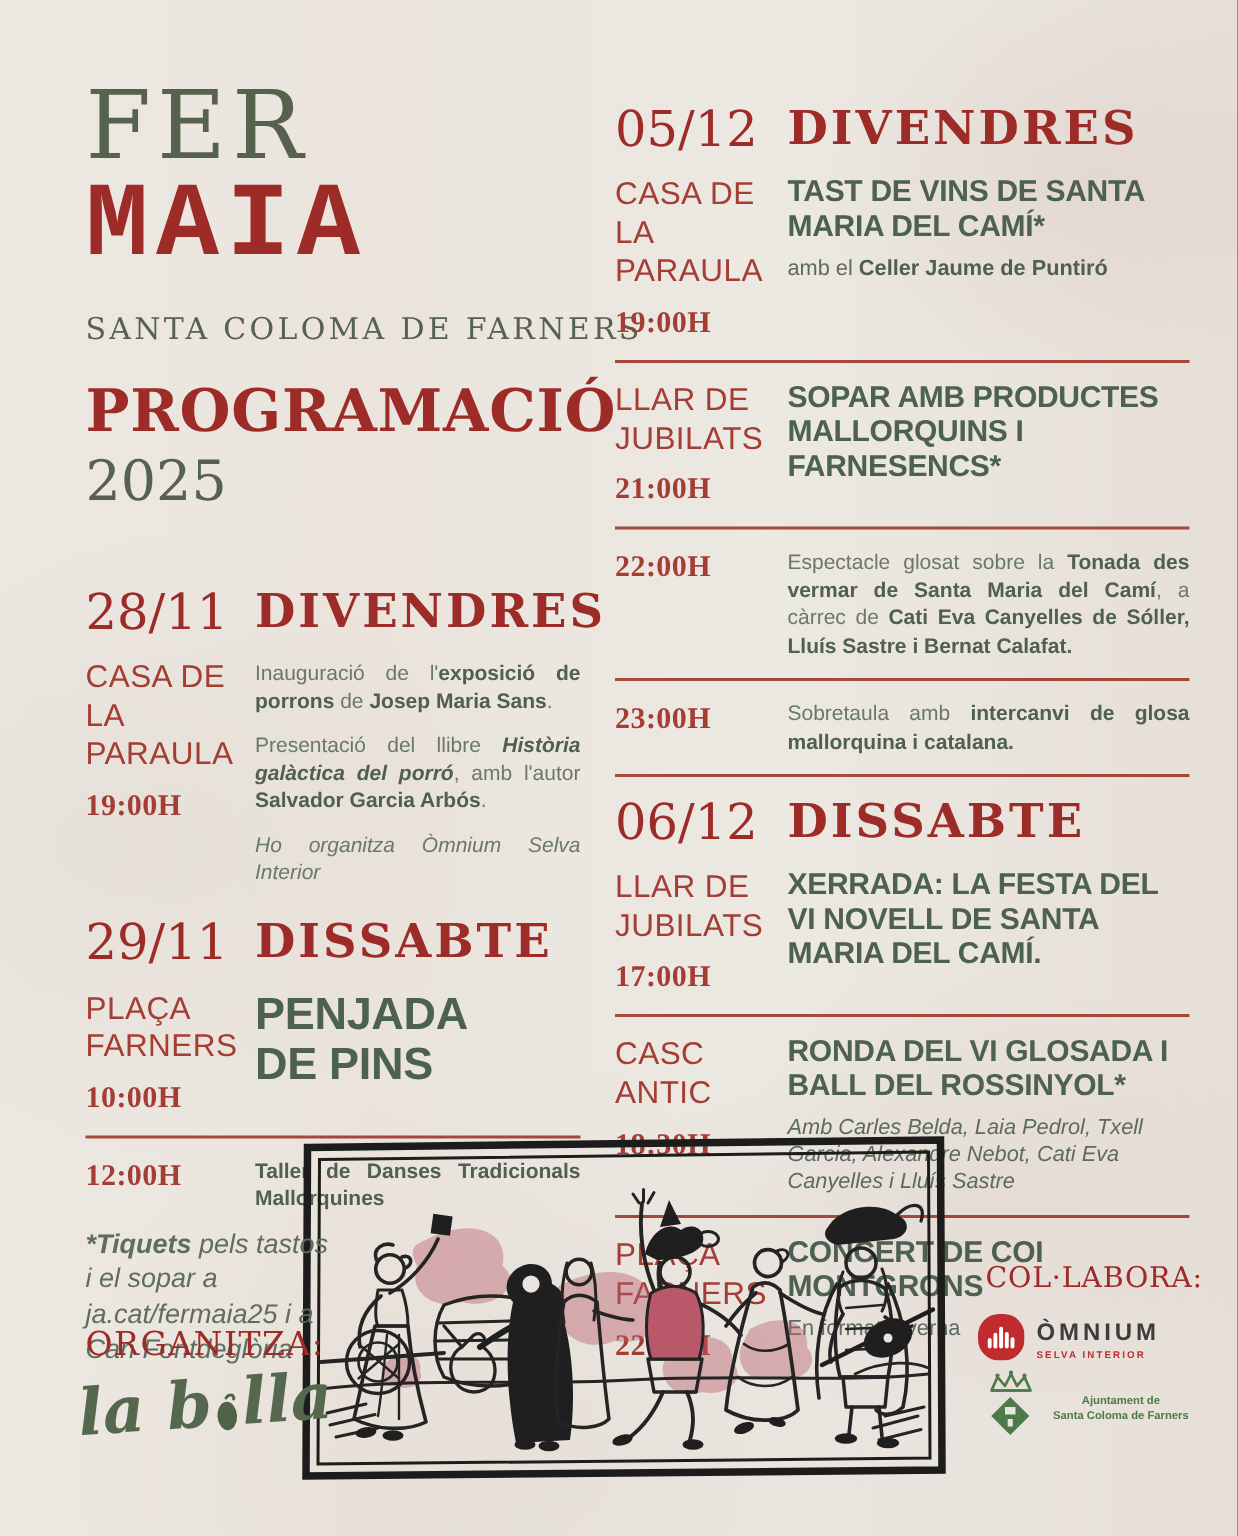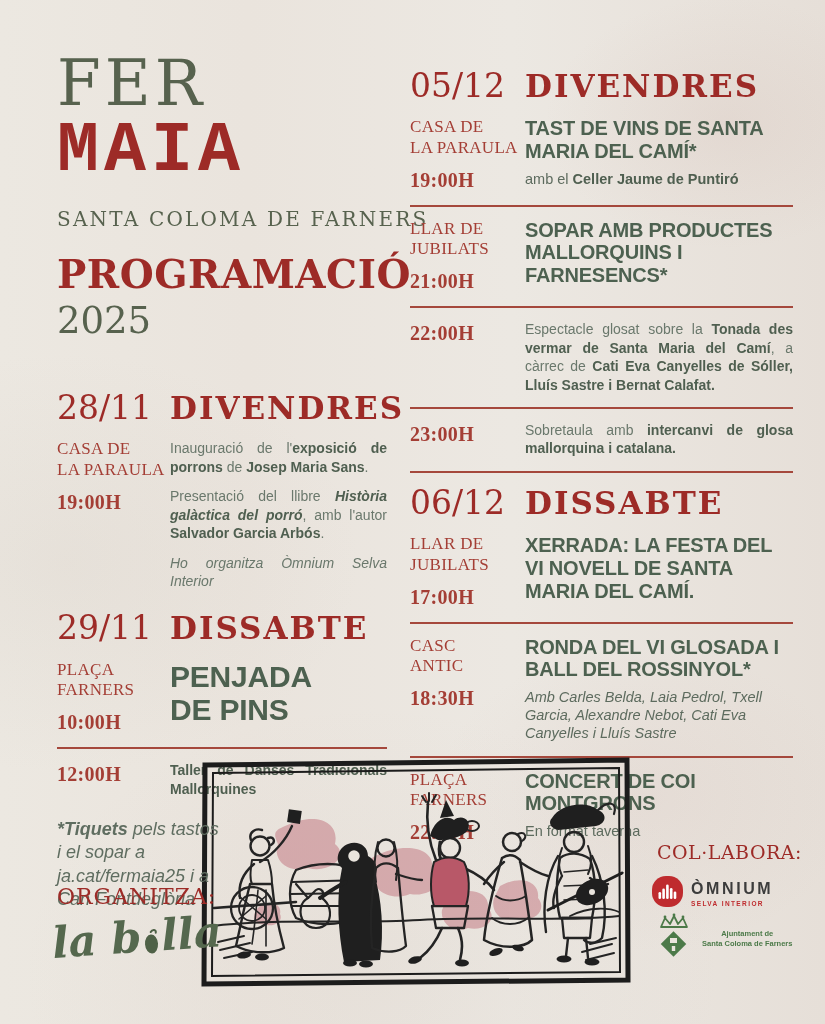--- a/index.html
+++ b/index.html
@@ -26,21 +26,21 @@
   .prog{font-family:"DejaVu Serif",serif;font-weight:bold;font-size:39px;color:var(--red,#9d2b27);letter-spacing:.5px;margin-top:20px;}
   .year{font-family:"DejaVu Serif",serif;font-size:37px;color:var(--green,#57624e);margin-top:2px;}
   
   .col{position:absolute;}
   .col-left{left:57px;top:390px;width:330px;--lab:113px;}
   .col-right{left:410px;top:68px;width:383px;--lab:115px;}
   .sec-head,.row{display:grid;grid-template-columns:var(--lab) 1fr;column-gap:0;}
   .date{font-family:"DejaVu Serif",serif;font-size:33px;color:var(--red,#9d2b27);line-height:1.1;}
   .day{font-family:"DejaVu Serif",serif;font-weight:bold;font-size:31px;color:var(--red,#9d2b27);letter-spacing:2px;line-height:1.2;}
   .sec-head{margin-bottom:12px;}
-  .venue{font-family:Liberation Serif, serif;font-size:17px;color:var(--red2,#a43e35);line-height:1.22;letter-spacing:.3px;}
+  .venue{font-family:Liberation Sans, sans-serif;font-size:21px;color:var(--red2,#a43e35);line-height:1.22;letter-spacing:.3px;}
   .time{font-family:Liberation Serif, serif;font-weight:bold;font-size:20px;color:var(--red2,#a43e35);letter-spacing:.3px;margin-top:10px;}
   .time.solo{margin-top:2px;}
   .etitle{font-weight:bold;font-size:20px;line-height:1.14;color:var(--green-title,#4d6150);letter-spacing:-.2px;}
   .etitle.big{font-size:30px;line-height:1.12;}
   .esub{font-size:14.5px;color:#5d6b5e;margin-top:7px;line-height:1.25;}
   .esub b{color:#4f5f50;}
   .ebody{font-size:14px;color:#6a786c;line-height:1.32;text-align:justify;margin:0 0 11px;}
   .ebody b{color:#4f5f50;}
   .ebody:last-child{margin-bottom:0;}
   hr.div{border:0;border-top:2px solid var(--line,#a5483c);margin:13px 0 12px;}

